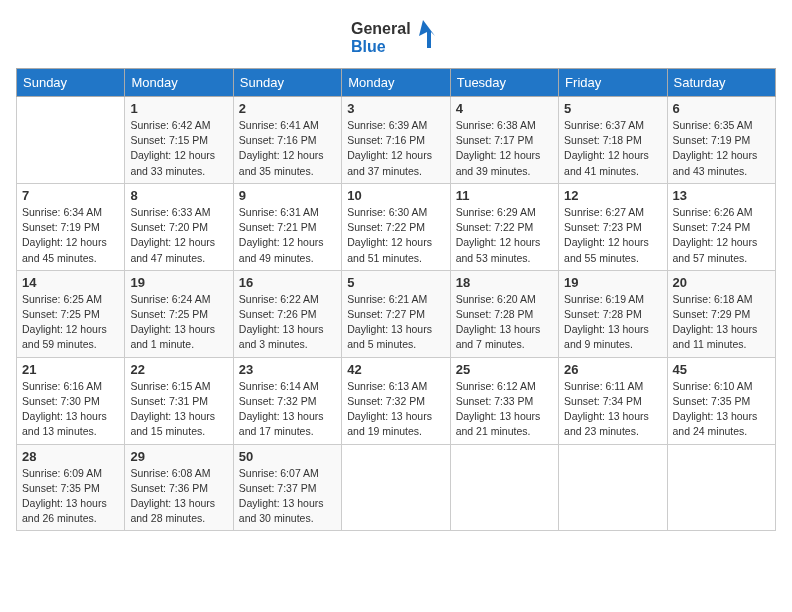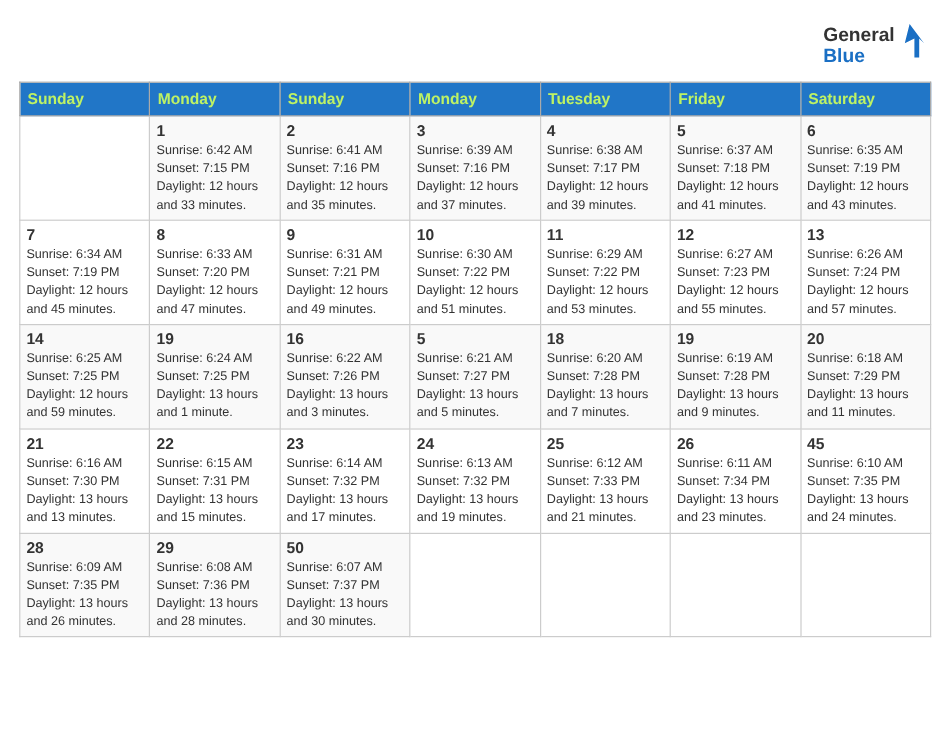--- a/index.html
+++ b/index.html
@@ -5,21 +5,21 @@
     * { box-sizing: border-box; margin: 0; padding: 0; }
     body {
       font-family: Arial, sans-serif;
       background: #fff;
       width: 792px;
       min-height: 612px;
       padding: 16px;
     }
     .header {
       display: flex;
-      justify-content: flex-end;
+      justify-content: center;
       align-items: flex-start;
       margin-bottom: 12px;
     }
     .logo {
       display: flex;
       align-items: center;
       gap: 4px;
     }
     .title-block {
       text-align: right;
@@ -33,25 +33,25 @@
       font-size: 15px;
       color: #555;
     }
     table {
       width: 100%;
       border-collapse: collapse;
       font-size: 11px;
     }
     thead tr th {
       background-color: #2176c7;
-      color: #bef264;
+      color: #ffffff;
       padding: 6px 6px;
       text-align: left;
       font-size: 13px;
-      font-weight: bold;
+      font-weight: normal;
       border: 1px solid #aaa;
     }
     tbody tr td {
       border: 1px solid #ccc;
       padding: 4px 5px;
       vertical-align: top;
       background: #fff;
       min-height: 80px;
       width: calc(100% / 7);
     }
@@ -198,21 +198,21 @@
         </td>
         <td>
           <span class="day-number">22</span>
           <div class="day-info">Sunrise: 6:15 AM<br>Sunset: 7:31 PM<br>Daylight: 13 hours and 15 minutes.</div>
         </td>
         <td>
           <span class="day-number">23</span>
           <div class="day-info">Sunrise: 6:14 AM<br>Sunset: 7:32 PM<br>Daylight: 13 hours and 17 minutes.</div>
         </td>
         <td>
-          <span class="day-number">24</span>
+          <span class="day-number">42</span>
           <div class="day-info">Sunrise: 6:13 AM<br>Sunset: 7:32 PM<br>Daylight: 13 hours and 19 minutes.</div>
         </td>
         <td>
           <span class="day-number">25</span>
           <div class="day-info">Sunrise: 6:12 AM<br>Sunset: 7:33 PM<br>Daylight: 13 hours and 21 minutes.</div>
         </td>
         <td>
           <span class="day-number">26</span>
           <div class="day-info">Sunrise: 6:11 AM<br>Sunset: 7:34 PM<br>Daylight: 13 hours and 23 minutes.</div>
         </td>

